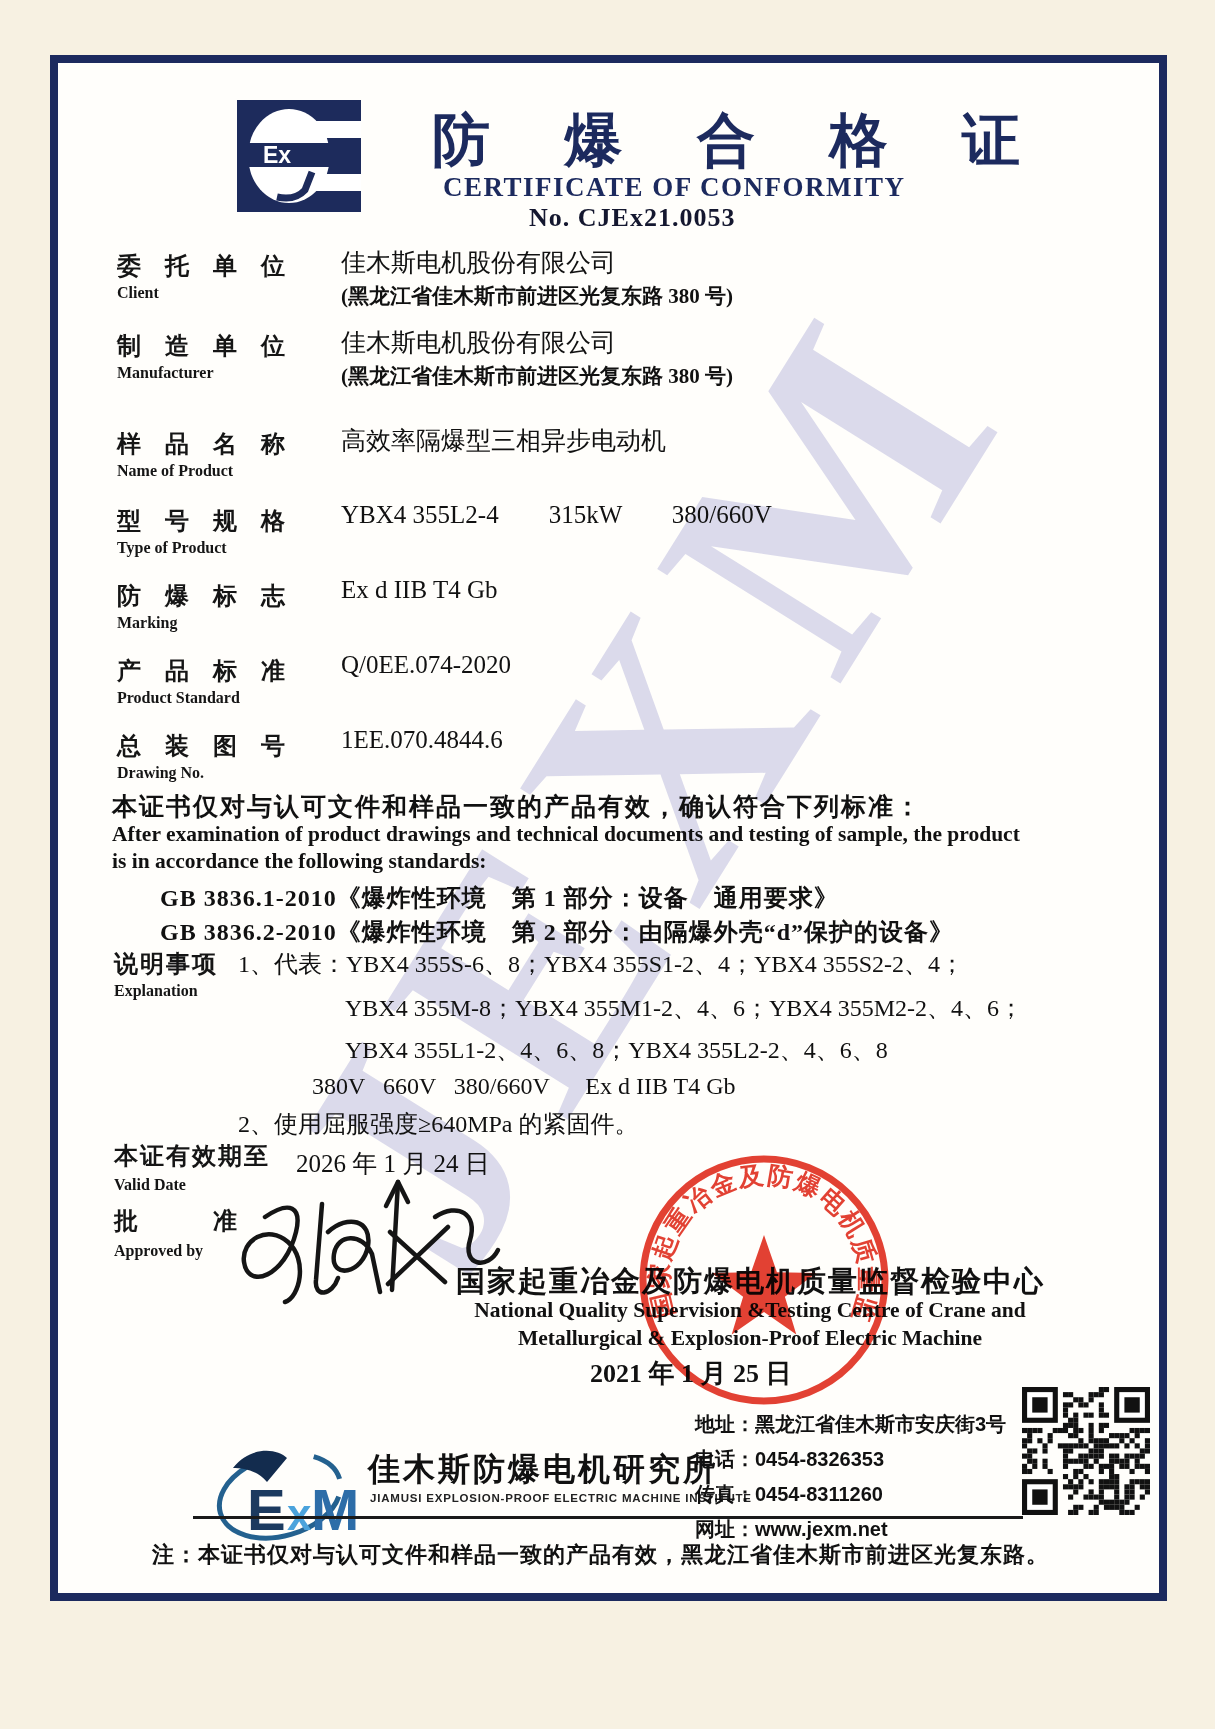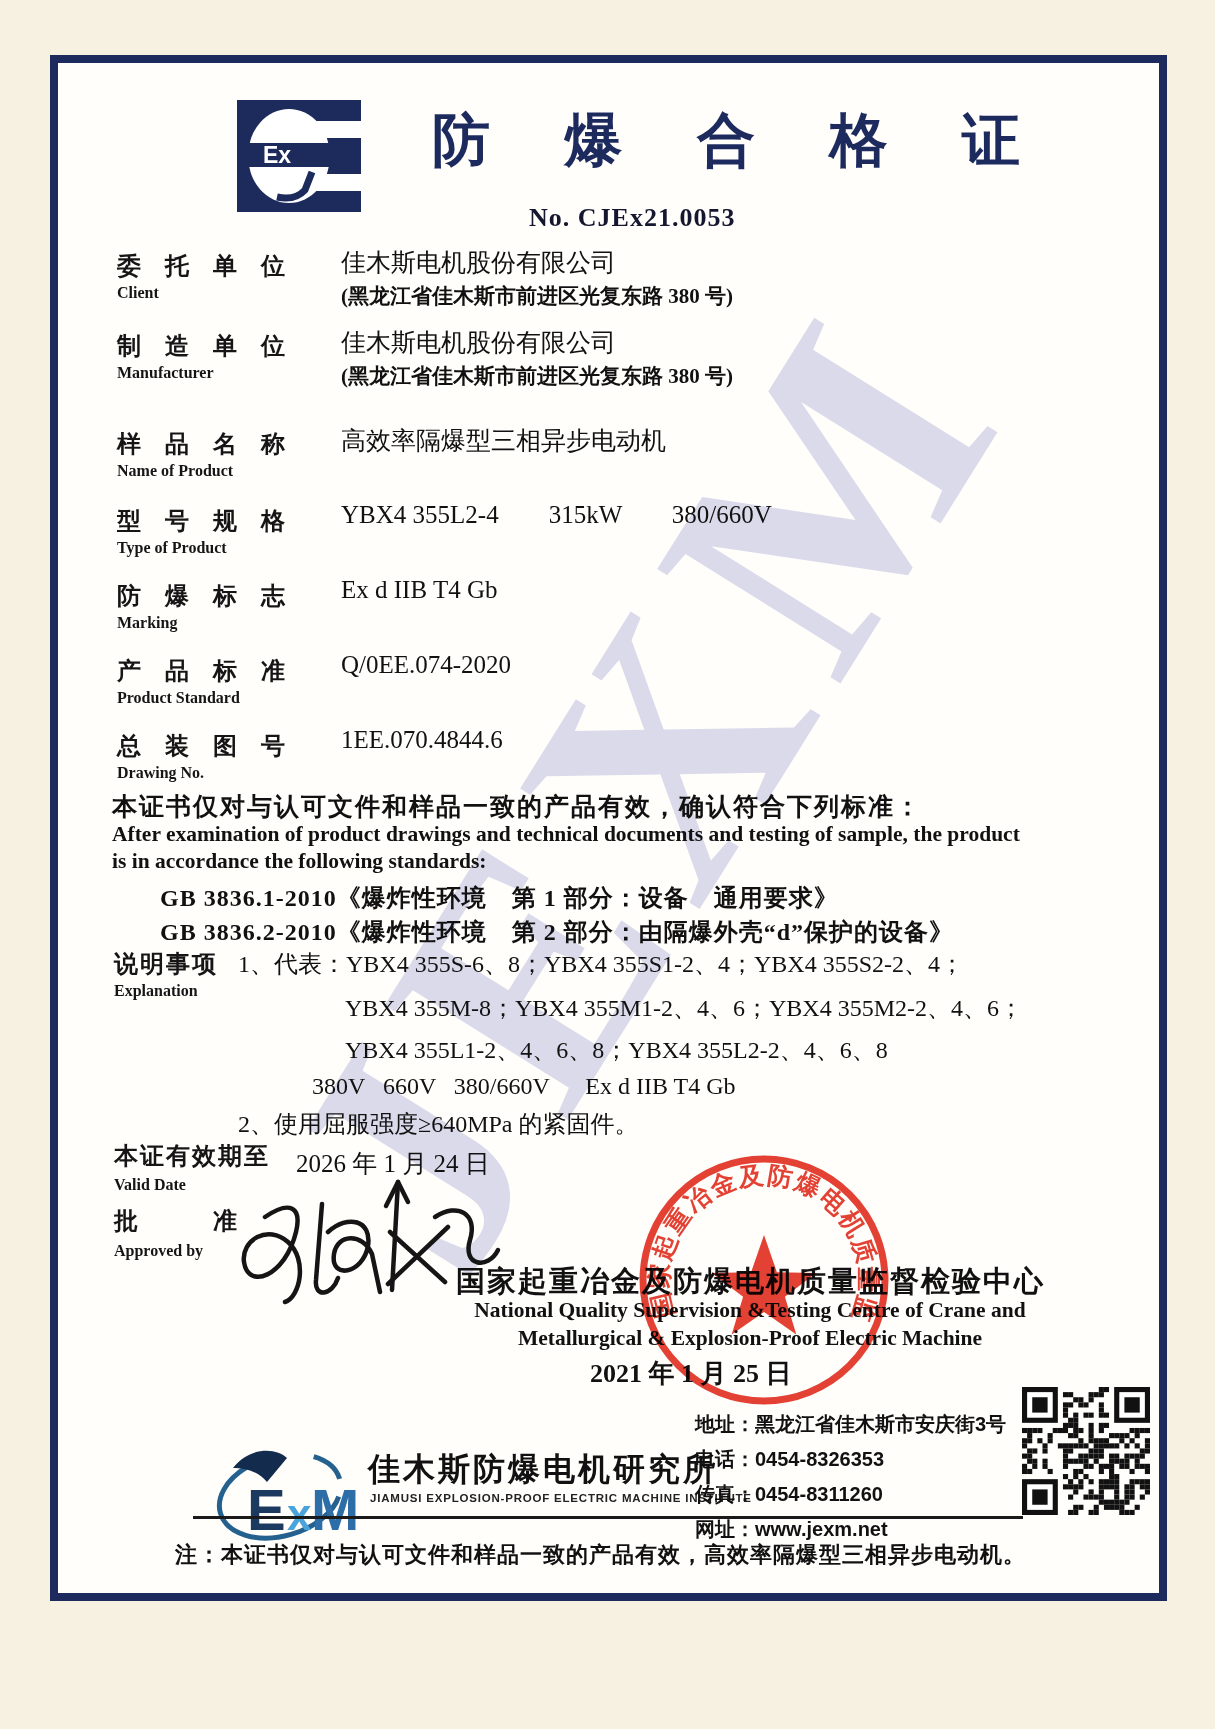--- a/index.html
+++ b/index.html
@@ -51,20 +51,21 @@
     <rect x="0" y="0" width="124" height="112" fill="#1d2b5c"></rect>
     <ellipse cx="52" cy="56" rx="41" ry="47" fill="#ffffff"></ellipse>
     <rect x="64" y="21" width="60" height="17" fill="#ffffff"></rect>
     <rect x="64" y="74" width="60" height="17" fill="#ffffff"></rect>
     <rect x="11" y="43" width="113" height="24" fill="#1d2b5c"></rect>
     <text x="26" y="63" font-family="Liberation Sans, sans-serif" font-size="23" font-weight="bold" fill="#ffffff">Ex</text>
     <path d="M 40 97 Q 58 101 68 90 L 75 72" stroke="#1d2b5c" stroke-width="7" fill="none"></path>
   </svg>
 
   <div class="abs title-zh" style="left:432px;top:102px">防 爆 合 格 证</div>
+  <div class="abs title-en" style="left:443px;top:172px">CERTIFICATE OF CONFORMITY</div>
   <div class="abs cert-no" style="left:529px;top:203px">No.  CJEx21.0053</div>
 
   <div class="abs f-zh" style="left:117px;top:250px">委 托 单 位</div>
   <div class="abs f-en" style="left:117px;top:284px">Client</div>
   <div class="abs f-val" style="left:341px;top:246px">佳木斯电机股份有限公司</div>
   <div class="abs f-extra" style="left:341px;top:282px">(黑龙江省佳木斯市前进区光复东路 380 号)</div>
 
   <div class="abs f-zh" style="left:117px;top:330px">制 造 单 位</div>
   <div class="abs f-en" style="left:117px;top:364px">Manufacturer</div>
   <div class="abs f-val" style="left:341px;top:326px">佳木斯电机股份有限公司</div>
@@ -372,15 +373,15 @@
       <rect x="18" y="0" width="7" height="7" fill="#111"></rect>
       <rect x="19" y="1" width="5" height="5" fill="#fff"></rect>
       <rect x="20" y="2" width="3" height="3" fill="#111"></rect>
       <rect x="0" y="18" width="7" height="7" fill="#111"></rect>
       <rect x="1" y="19" width="5" height="5" fill="#fff"></rect>
       <rect x="2" y="20" width="3" height="3" fill="#111"></rect>
     </svg>
 
   <div class="sep" style="left:193px;top:1516px;width:830px"></div>
 
-  <div class="abs note" style="left:58px;top:1540px;width:1085px;text-align:center">注：本证书仅对与认可文件和样品一致的产品有效，高效率隔爆型三相异步电动机。</div>
+  <div class="abs note" style="left:58px;top:1540px;width:1085px;text-align:center">注：本证书仅对与认可文件和样品一致的产品有效，黑龙江省佳木斯市前进区光复东路。</div>
 
 </div>
 
 </body></html>

